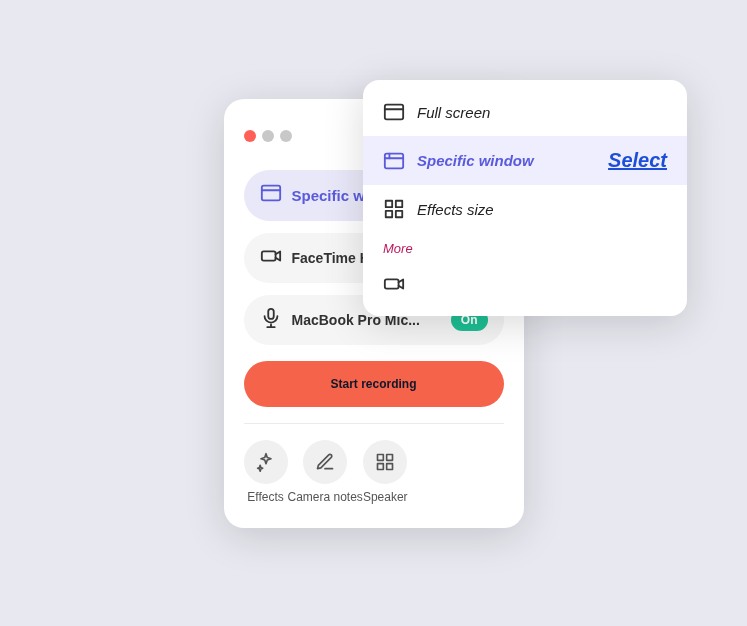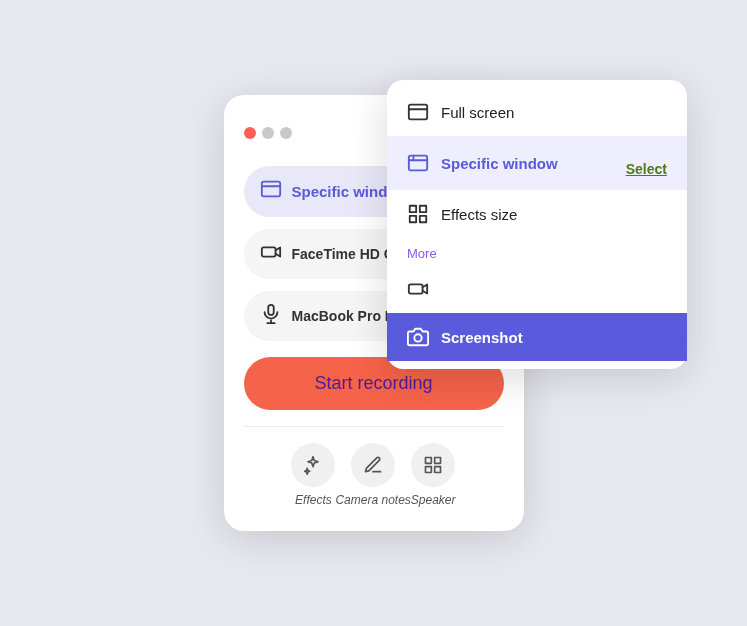--- a/index.html
+++ b/index.html
@@ -122,43 +122,42 @@
       background: #1dbf94;
       color: white;
       border-radius: 20px;
       padding: 4px 10px;
       font-size: 12px;
       font-weight: 700;
     }
 
     .start-btn {
       background: #f5634a;
-      color: #4c1d95;
+      color: #0f172a;
       border: none;
       border-radius: 50px;
       width: 100%;
       padding: 16px;
-      font-size: 18px;
-      font-weight: 400;
+      font-size: 12px;
+      font-weight: 700;
       cursor: pointer;
       margin-bottom: 16px;
       margin-top: 4px;
     }
 
     .divider {
       height: 1px;
       background: #ebebeb;
       margin-bottom: 16px;
     }
 
     .bottom-icons {
       display: flex;
-      justify-content: center;
-      align-items: center;
-      font-style: italic;
+      justify-content: flex-start;
+      align-items: center;
     }
 
     .bottom-icon-item {
       display: flex;
       flex-direction: column;
       align-items: center;
       gap: 6px;
       cursor: pointer;
     }
 
@@ -176,27 +175,28 @@
 
     .bottom-icon-label {
       font-size: 12px;
       color: #555;
     }
 
     
     .dropdown-panel {
       background: #fff;
       border-radius: 16px;
-      width: 300px;
+      width: 324px;
       padding: 8px 0;
       box-shadow: 0 8px 40px rgba(0,0,0,0.15);
       position: absolute;
       right: 60px;
       top: 80px;
       z-index: 2;
+      font-style: italic;
     }
 
     .dropdown-item {
       display: flex;
       align-items: center;
       padding: 13px 20px;
       gap: 12px;
       cursor: pointer;
     }
 
@@ -236,32 +236,31 @@
 
     .dropdown-item.active .dropdown-item-icon {
       color: #5a5adc;
     }
 
     .dropdown-item.highlighted .dropdown-item-icon {
       color: #fff;
     }
 
     .select-link {
-      font-size: 14px;
-      color: #4d7c0f;
+      font-size: 20px;
+      color: #1d4ed8;
       font-weight: 600;
       text-decoration: underline;
       cursor: pointer;
-      margin-top: 12px;
     }
 
     .more-label {
       padding: 8px 27px 4px 20px;
       font-size: 13px;
-      color: #8b5cf6;
+      color: #be185d;
       font-weight: 500;
     }
 
     
     .svg-icon {
       width: 22px;
       height: 22px;
     }
   </style>
 </head>
@@ -414,22 +413,13 @@
 
   <div class="dropdown-item">
     <span class="dropdown-item-icon">
       <svg width="22" height="22" viewBox="0 0 24 24" fill="none" stroke="#333" stroke-width="2" stroke-linecap="round" stroke-linejoin="round">
         <rect x="2" y="7" width="15" height="10" rx="2"></rect>
         <polyline points="17,10 22,7 22,17 17,14"></polyline>
       </svg>
     </span>
   </div>
 
-  <div class="dropdown-item highlighted">
-    <span class="dropdown-item-icon">
-      <svg width="22" height="22" viewBox="0 0 24 24" fill="none" stroke="#fff" stroke-width="2" stroke-linecap="round" stroke-linejoin="round">
-        <path d="M23 19a2 2 0 0 1-2 2H3a2 2 0 0 1-2-2V8a2 2 0 0 1 2-2h4l2-3h6l2 3h4a2 2 0 0 1 2 2z"></path>
-        <circle cx="12" cy="13" r="4"></circle>
-      </svg>
-    </span>
-    <span class="dropdown-item-label">Screenshot</span>
-  </div>
 </div>
 
 </body></html>

